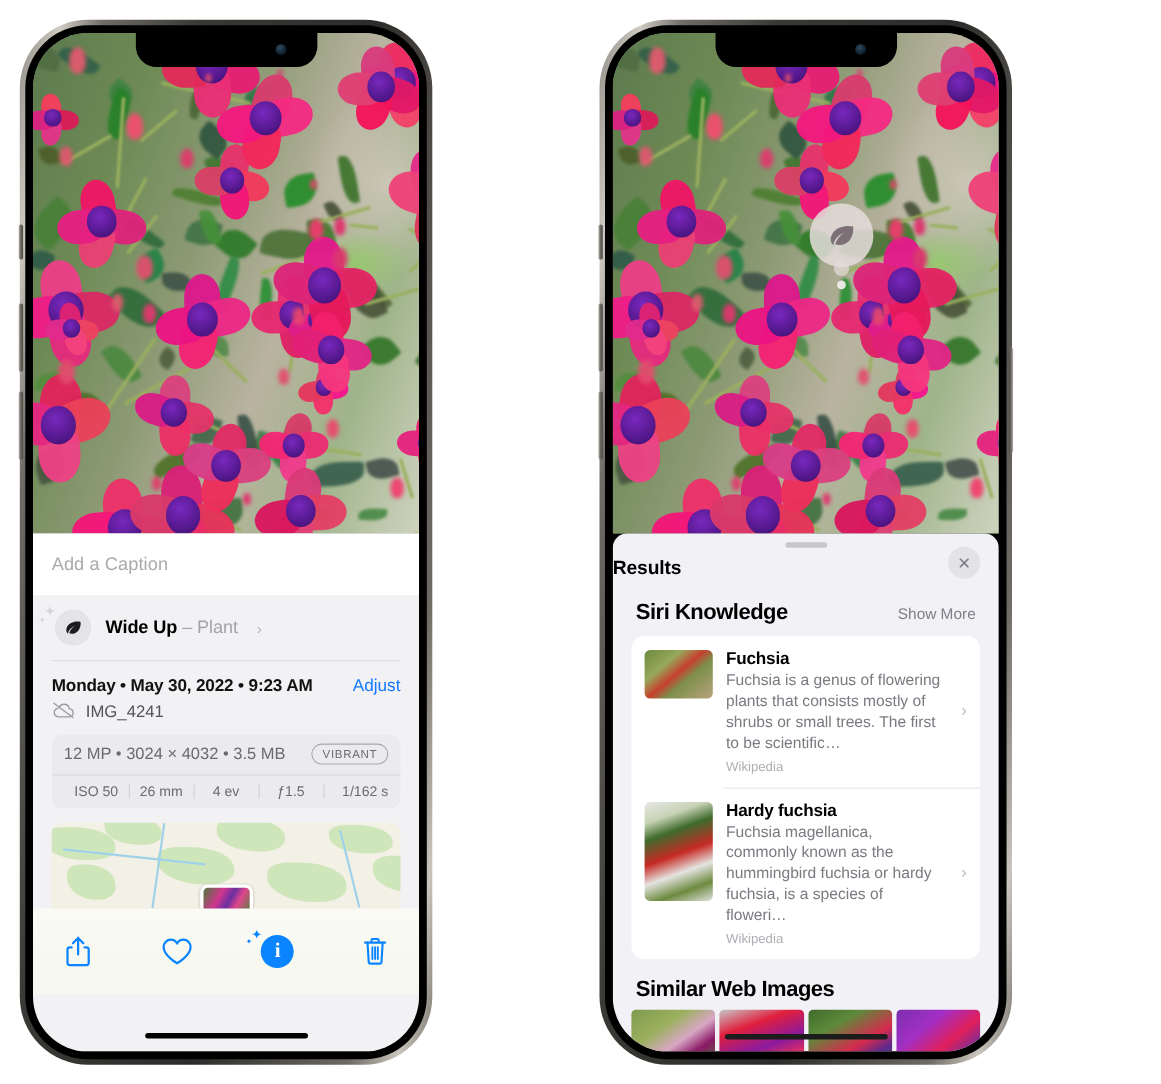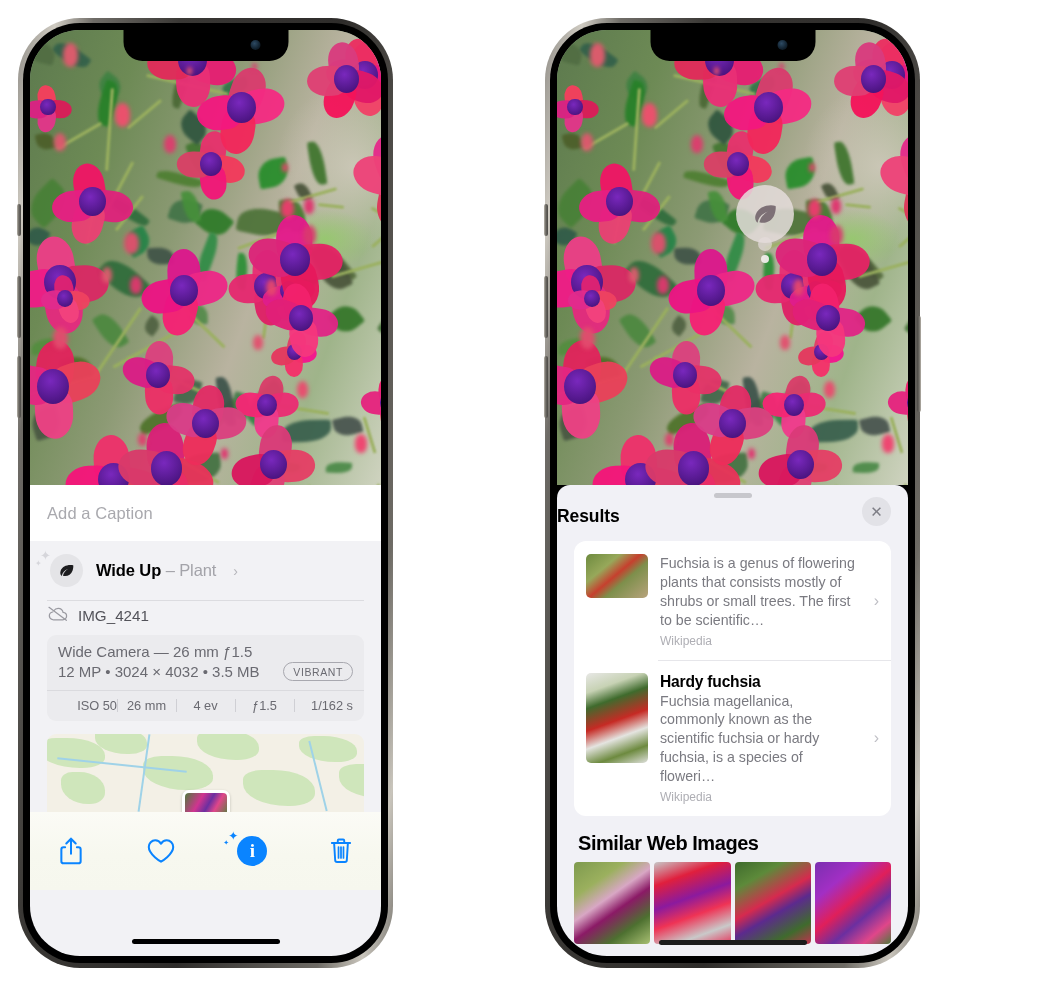--- a/index.html
+++ b/index.html
@@ -69,21 +69,21 @@
   .jpeg{background:#aeaeb4;color:#fff;font-size:10.5px;font-weight:700;padding:2px 5px;border-radius:3.5px;letter-spacing:.2px;}
   .aperture-ic{width:17px;height:17px;border-radius:50%;border:1.6px solid #8e8e95;position:relative;display:block;}
   .aperture-ic::after{content:"";position:absolute;left:3.6px;top:3.6px;width:6px;height:6px;border-radius:50%;background:#8e8e95;}
   .exif-bd{padding:8px 11px 9px;}
   .exif-l1{font-size:15px;color:#6a6a71;padding-bottom:2px;}
   .exif-l2row{display:flex;align-items:center;justify-content:space-between;}
   .exif-l2{font-size:15px;color:#6a6a71;}
   .vibrant{border:1.2px solid #a8a8af;color:#6a6a71;font-size:10.5px;border-radius:11px;padding:2.5px 9px;letter-spacing:.6px;}
   .exif-ft{display:flex;align-items:center;border-top:1px solid #dadade;padding:7px 11px 8px;}
   .exif-ft .cell{flex:1;text-align:center;font-size:12.8px;color:#6a6a71;position:relative;}
-  .exif-ft .cell:first-child{text-align:right;}
+  .exif-ft .cell:first-child{text-align:center;}
   .exif-ft .cell:last-child{text-align:right;}
   .exif-ft .cell+.cell::before{content:"";position:absolute;left:0;top:1px;bottom:1px;width:1px;background:#cfcfd4;}
 
   .map{margin:13px 17px 0;height:78px;border-radius:9px 9px 0 0;position:relative;overflow:hidden;
        background:linear-gradient(0deg,#f3f0e6,#f3f0e6);}
   .mapblob{position:absolute;background:#cfe6bb;border-radius:26% 58% 34% 62%;}
   .road{position:absolute;background:#9fd2e8;}
   .mappin{position:absolute;left:50%;transform:translateX(-50%);bottom:-6px;width:48px;height:28px;border-radius:7px;
        background:#fff;padding:3px;box-sizing:border-box;box-shadow:0 1px 3px rgba(0,0,0,.22);}
   .mappin i{display:block;width:100%;height:100%;border-radius:4px;
@@ -469,35 +469,38 @@
             <span class="lookup-txt">
               <span>Wide Up</span>
               <span class="sub">–</span>
               <span class="sub">Plant</span>
             </span>
             <span class="chev">›</span>
           </div>
 
           <div class="divider"></div>
 
+          <div class="datetime">
+            <span class="dt-main">Monday • May 30, 2022 • 9:23 AM</span>
+            <span class="adjust">Adjust</span>
+          </div>
 
           <div class="fname">
             <span>
               <svg width="22" height="15" viewBox="0 0 26 18" aria-hidden="true">
                 <path d="M7.5 16.5h11.2c2.6 0 4.6-2 4.6-4.4 0-2.3-1.8-4.2-4.2-4.4-.5-2.9-3-5-5.9-5-2.2 0-4.1 1.2-5.2 3" fill="none" stroke="#9a9aa1" stroke-width="1.5" stroke-linecap="round"></path>
                 <path d="M6.6 7.2C4.2 7.6 2.6 9.4 2.6 11.8c0 2.2 1.6 4 3.8 4.5" fill="none" stroke="#9a9aa1" stroke-width="1.5" stroke-linecap="round"></path>
                 <path d="M2.2 1.6 23 17.2" fill="none" stroke="#9a9aa1" stroke-width="1.5" stroke-linecap="round"></path>
               </svg>
             </span>
             <span>IMG_4241</span>
           </div>
 
           <div class="exif">
             <div class="exif-bd">
-              <div class="exif-l1">Wide Camera — 26 mm ƒ1.5</div>
               <div class="exif-l2row">
                 <span class="exif-l2">12 MP • 3024 × 4032 • 3.5 MB</span>
                 <span class="vibrant">VIBRANT</span>
               </div>
             </div>
             <div class="exif-ft">
               <span class="cell">ISO 50</span>
               <span class="cell">26 mm</span>
               <span class="cell">4 ev</span>
               <span class="cell">ƒ1.5</span>
@@ -881,35 +884,40 @@
           <div class="cam"></div>
         </div>
 
         <div class="rsheet" style="top:455px">
           <div class="grab"></div>
           <div class="rhead">
             <span class="ttl">Results</span>
             <span class="closebtn">✕</span>
           </div>
 
+          <div class="sect">
+            <span class="h">Siri Knowledge</span>
+            <span class="m">Show More</span>
+          </div>
 
           <div class="kcard">
             <div class="krow">
               <span class="kthumb a"></span>
               <span class="ktxt">
+                <span class="ktitle" style="display:block">Fuchsia</span>
                 <span class="kdesc" style="display:block">Fuchsia is a genus of flowering plants that consists mostly of shrubs or small trees. The first to be scientific…</span>
                 <span class="ksrc" style="display:block">Wikipedia</span>
               </span>
               <span class="kchev">›</span>
             </div>
             <div class="krow">
               <span class="kthumb b"></span>
               <span class="ktxt">
                 <span class="ktitle" style="display:block">Hardy fuchsia</span>
-                <span class="kdesc" style="display:block">Fuchsia magellanica, commonly known as the scientific fuchsia or hardy fuchsia, is a species of floweri…</span>
+                <span class="kdesc" style="display:block">Fuchsia magellanica, commonly known as the hummingbird fuchsia or hardy fuchsia, is a species of floweri…</span>
                 <span class="ksrc" style="display:block">Wikipedia</span>
               </span>
               <span class="kchev">›</span>
             </div>
           </div>
 
           <div class="sect" style="padding-top:16px;padding-bottom:7px">
             <span class="h">Similar Web Images</span>
           </div>
 

